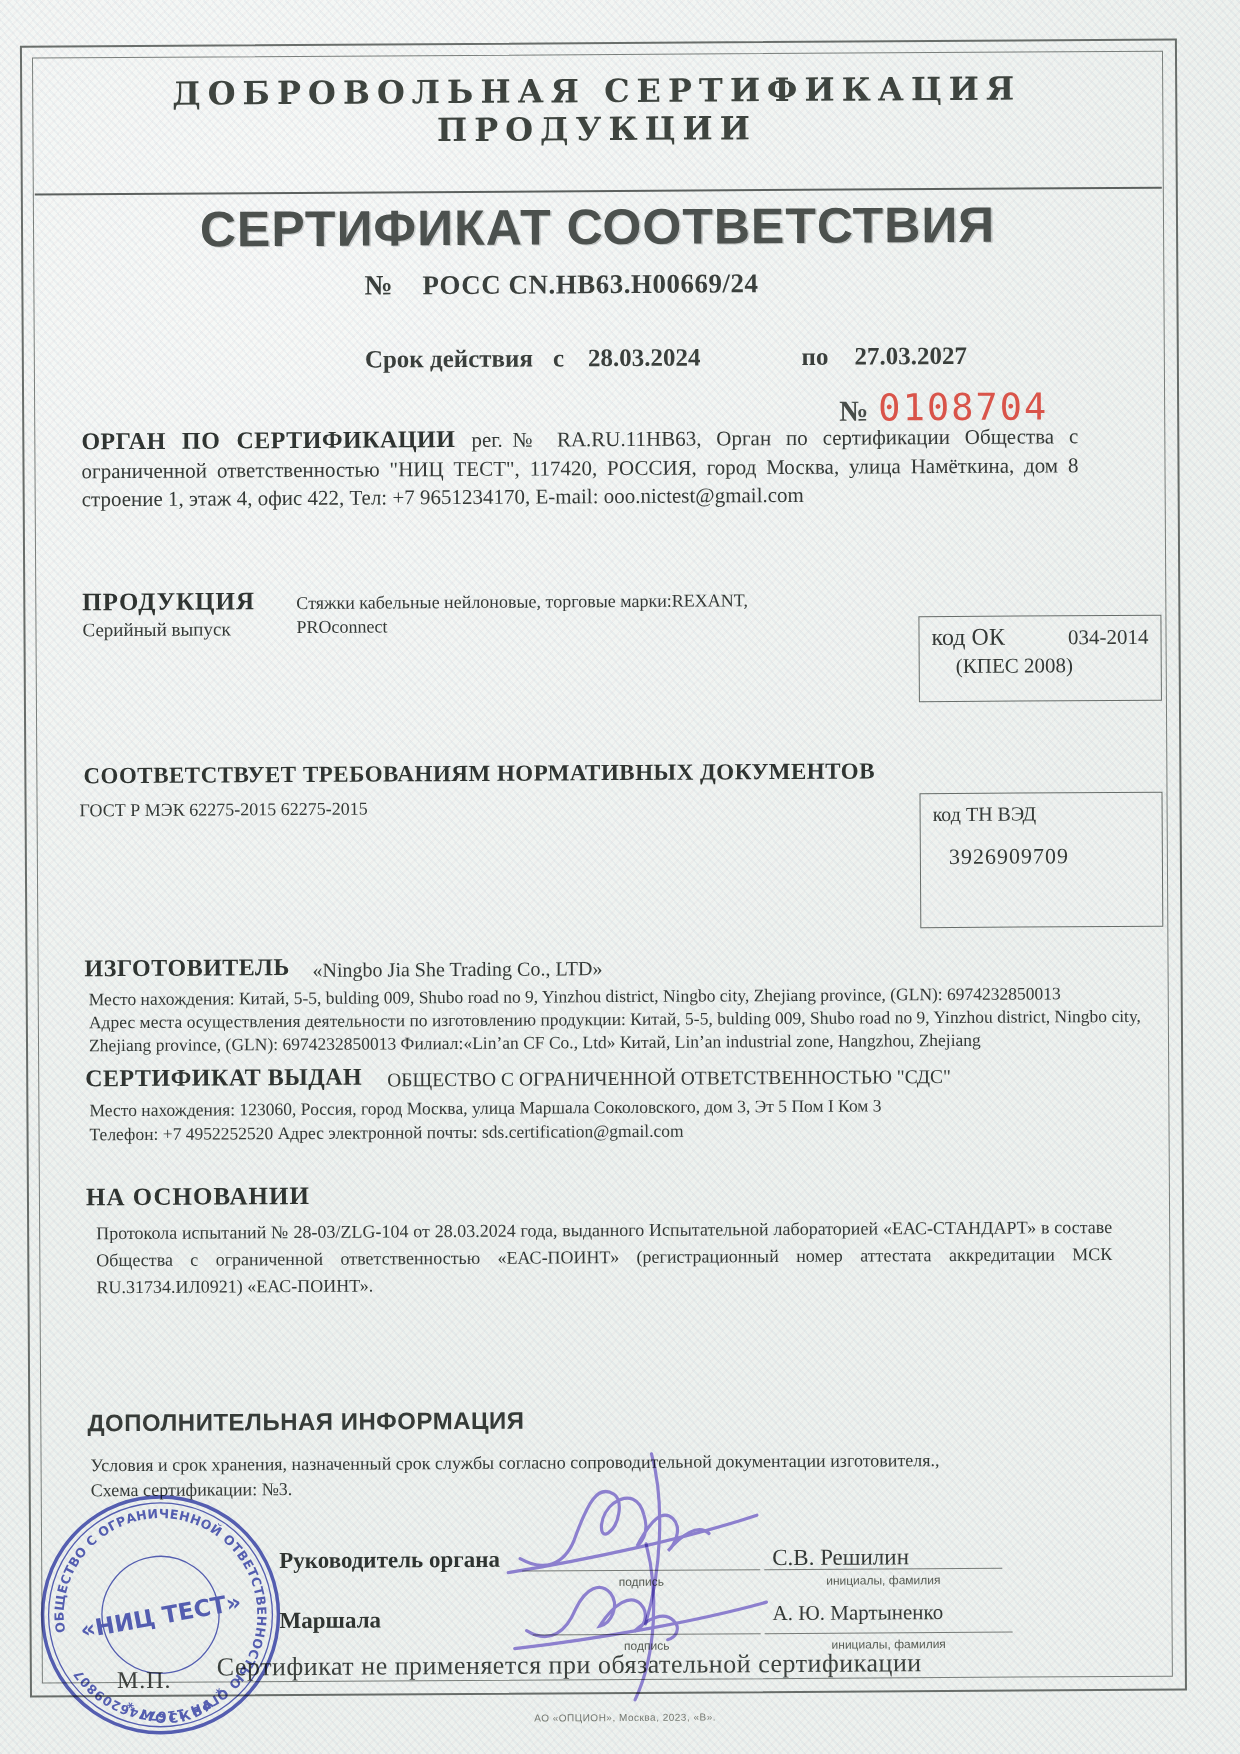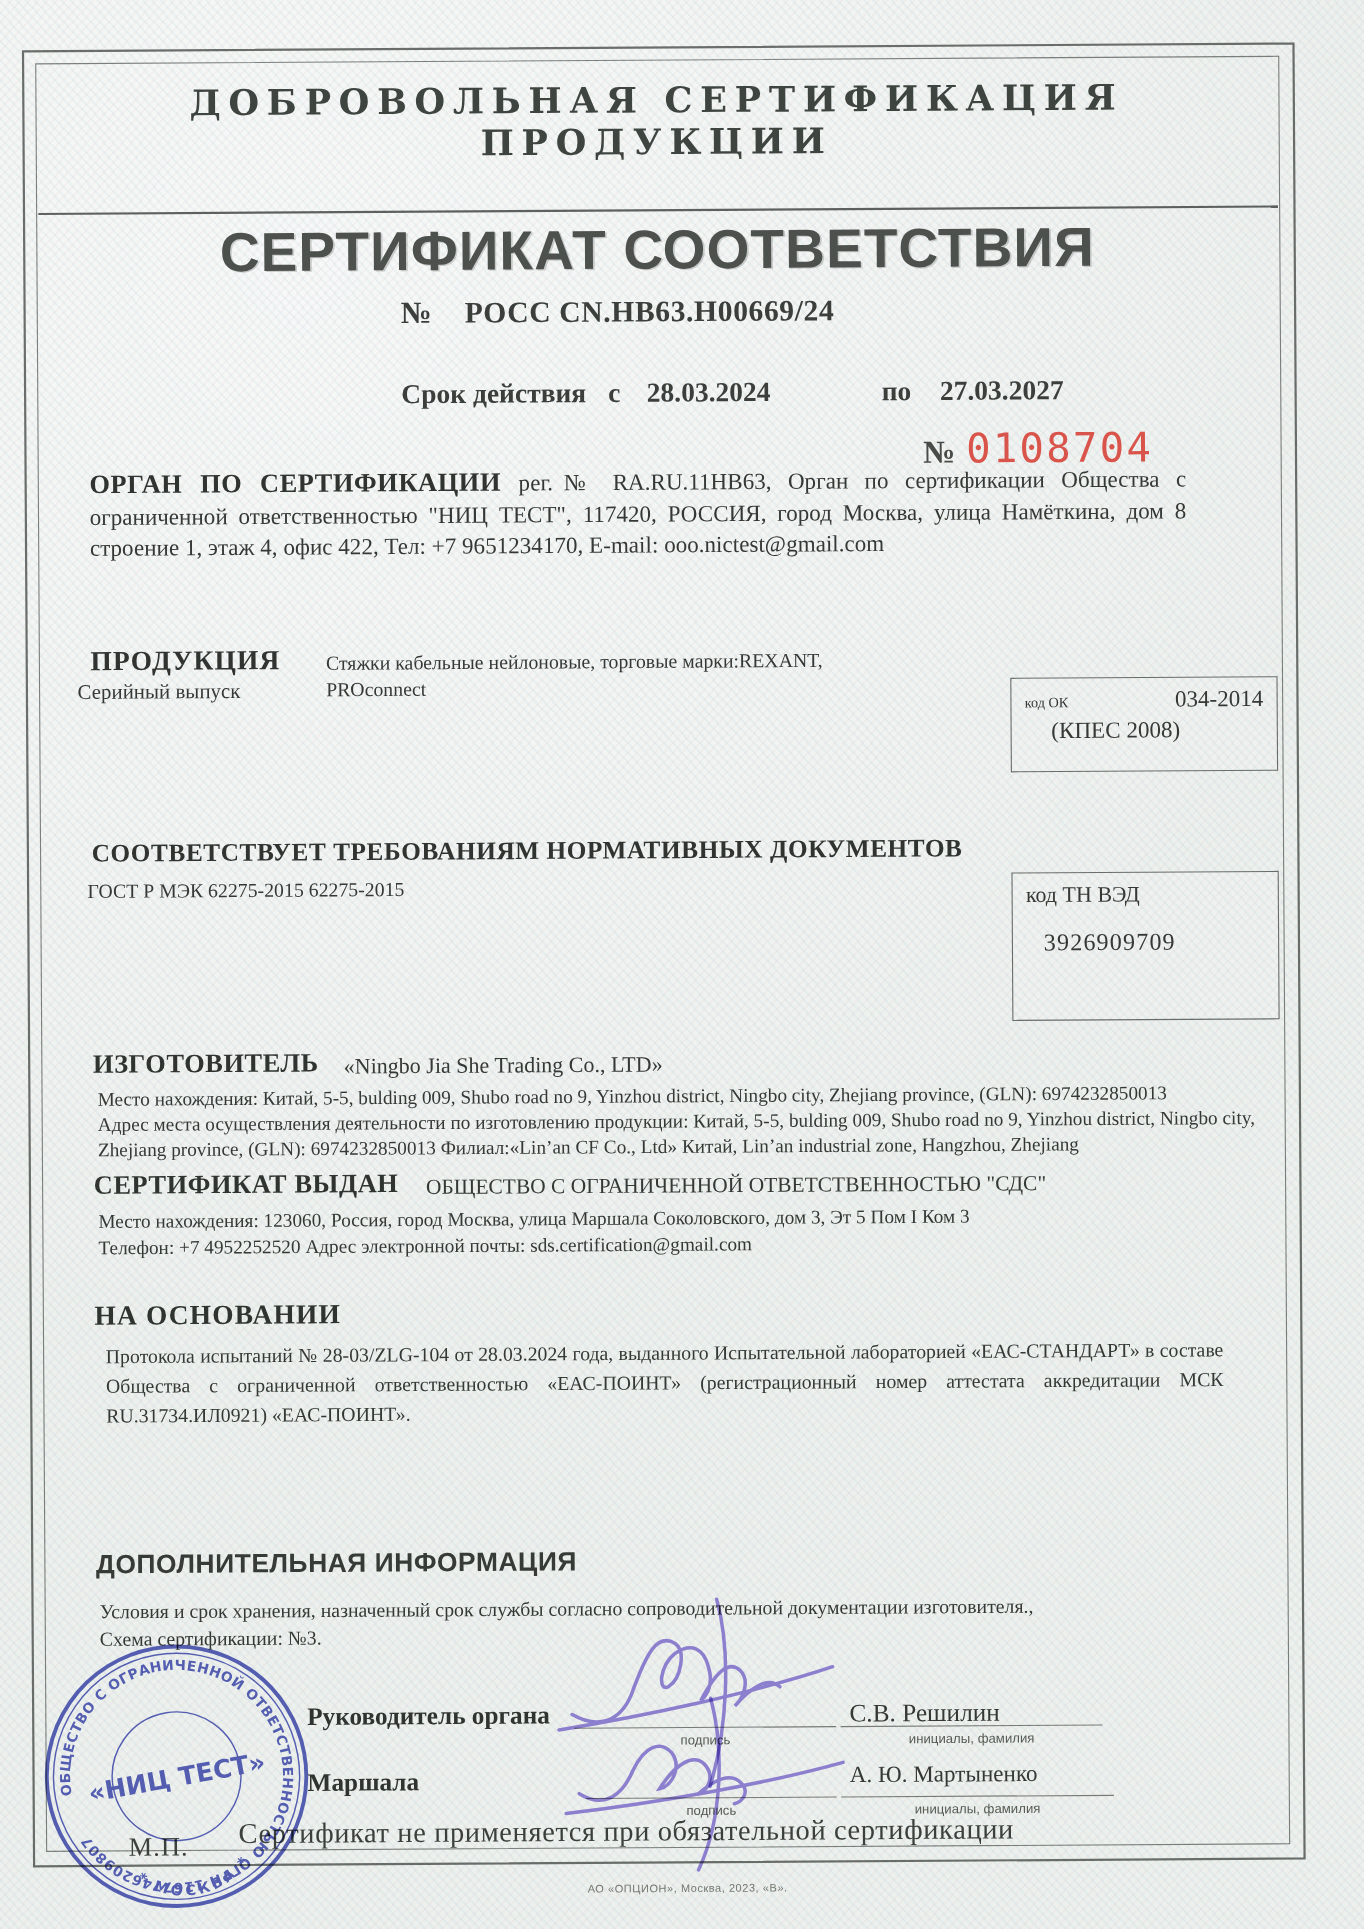--- a/index.html
+++ b/index.html
@@ -33,26 +33,26 @@
   .validity-row .v-to{margin-left:26px;}
   .blank-row{left:842px; top:388px;}
   .blank-sign{font-size:29px; font-weight:bold; color:#474c49;}
   .blank-value{font-family:"DejaVu Sans Mono",monospace; font-size:37px; color:#d9544a;
     letter-spacing:2px; margin-left:10px;}
   .sec-h{font-weight:bold; font-size:24px; letter-spacing:0.5px; color:#2f3431;}
   .org-block{left:84px; top:424px; width:997px; font-size:21px; line-height:28.5px;
     text-align:justify; margin:0;}
   .org-block .sec-h{margin-right:16px;}
   .product-heading{left:84px; top:585px; font-size:25px; font-weight:bold; letter-spacing:1px; color:#2f3431;}
-  .product-type{left:72px; top:616px; font-size:19px;}
+  .product-type{left:84px; top:616px; font-size:19px;}
   .product-desc{left:298px; top:589px; width:530px; font-size:18px; line-height:24px;}
   .code-box{border:1.6px solid rgba(70,76,72,.8); box-sizing:border-box; background:rgba(255,255,255,.06);}
   .ok-box{left:920px; top:618px; width:243px; height:86px; padding:7px 12px;}
   .ok-line1{display:flex; justify-content:space-between; align-items:baseline;}
-  .ok-label{font-size:13px;}
+  .ok-label{font-size:24px;}
   .ok-value{font-size:21px;margin-left:34px;}
   .ok-system{font-size:21px; margin-top:3px; margin-left:24px;}
   .compliance-heading{left:84px; top:760px; font-size:23px; font-weight:bold; letter-spacing:0.5px; color:#2f3431;}
   .standards{left:80px; top:797px; font-size:18px;}
   .tnved-box{left:920px; top:795px; width:243px; height:135px; padding:9px 12px;}
   .tnved-label{font-size:20px;}
   .tnved-value{font-size:22px; margin-top:18px; margin-left:16px; letter-spacing:1px;}
   .manufacturer-heading{left:84px; top:952px; font-size:24px; font-weight:bold; letter-spacing:0.5px; color:#2f3431;}
   .manufacturer-name{left:312px; top:957px; font-size:20px;}
   .body-line{font-size:17.5px; line-height:23px;}

